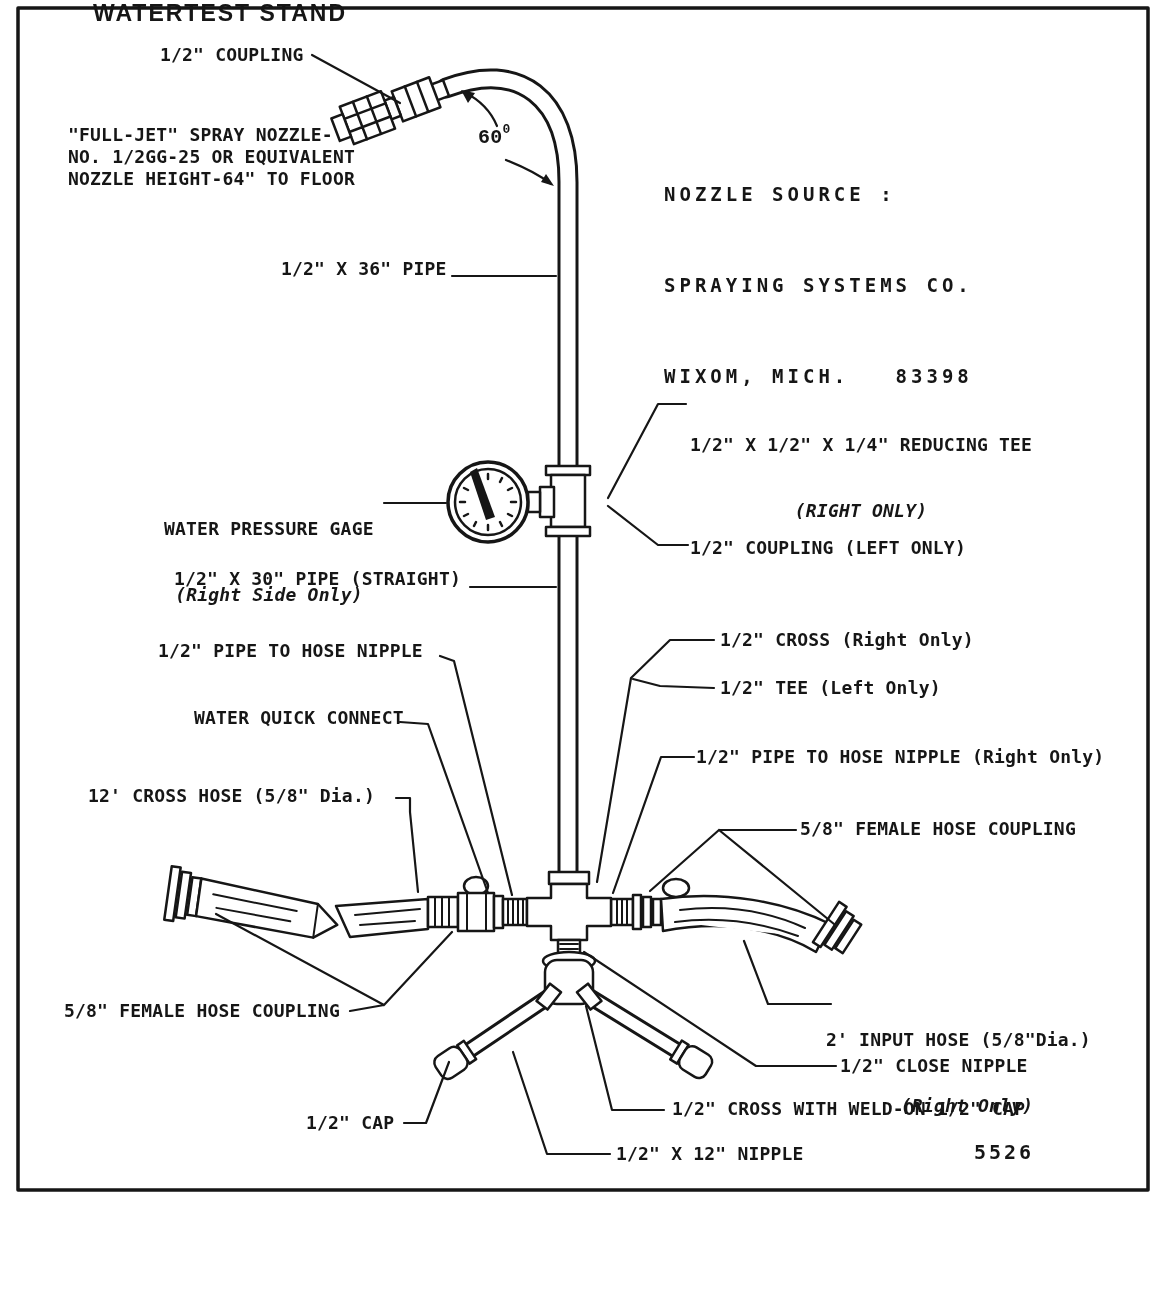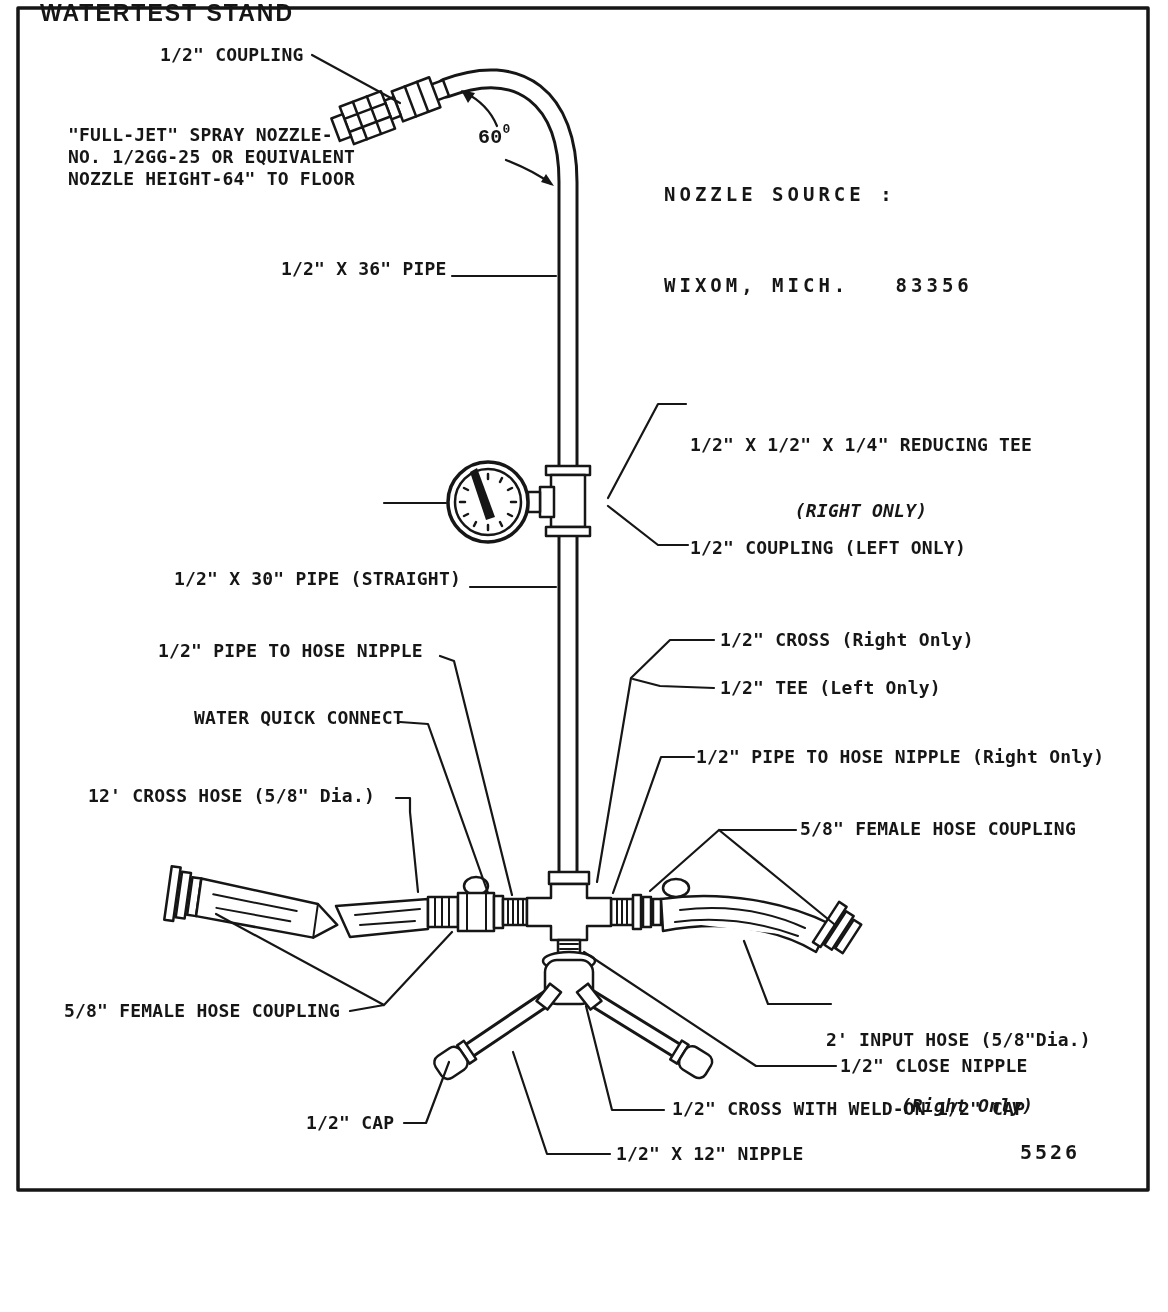--- a/index.html
+++ b/index.html
@@ -26,22 +26,22 @@
   #L_hqc{left:194px;top:707px;}
   #L_nipR{left:696px;top:746px;}
   #L_chose{left:88px;top:785px;}
   #L_femR{left:800px;top:818px;}
   #L_input{left:826px;top:985px;width:282px;}
   #L_femL{left:64px;top:1000px;}
   #L_closen{left:840px;top:1055px;}
   #L_weld{left:672px;top:1098px;}
   #L_cap{left:306px;top:1112px;}
   #L_nip12{left:616px;top:1143px;}
-  #L_num{left:974px;top:1140px;font-size:20px;letter-spacing:3px;margin-left:46px;}
-  #L_title{left:356px;top:1248px;width:400px;
+  #L_num{left:974px;top:1140px;font-size:20px;letter-spacing:3px;}
+  #L_title{left:356px;top:1248px;width:400px;text-align:center;
            font-family:"Liberation Sans",sans-serif;font-weight:700;font-size:23px;letter-spacing:2px;padding-left:40px;}
 </style>
 </head>
 <body>
 
 <div class="sheet">
 
   <svg class="art" width="1168" height="1312" viewBox="0 0 1168 1312" fill="none" stroke="#161616" stroke-width="2.5" stroke-linecap="round" stroke-linejoin="round">
 
     <rect x="18" y="8" width="1130" height="1182" stroke-width="3.5"></rect>
@@ -177,30 +177,35 @@
   <div class="lbl" id="L_coupling">1/2" COUPLING</div>
 
   <div class="lbl" id="L_spray">"FULL-JET" SPRAY NOZZLE-
 NO. 1/2GG-25 OR EQUIVALENT
 NOZZLE HEIGHT-64" TO FLOOR</div>
 
   <div class="lbl" id="L_60"><span>60</span><sup>0</sup></div>
 
   <div class="lbl" id="L_source">
     <span class="cline">NOZZLE SOURCE :</span>
-    <span class="cline">WIXOM, MICH.   83356</span>
+    <span class="cline">SPRAYING SYSTEMS CO.</span>
+    <span class="cline">WIXOM, MICH.   83398</span>
   </div>
 
   <div class="lbl" id="L_pipe36">1/2" X 36" PIPE</div>
 
   <div class="lbl" id="L_redtee">
     <span class="cline">1/2" X 1/2" X 1/4" REDUCING TEE</span>
     <span class="cline ctr">(RIGHT ONLY)</span>
   </div>
 
+  <div class="lbl" id="L_gage">
+    <span class="cline">WATER PRESSURE GAGE</span>
+    <span class="cline ctr">(Right Side Only)</span>
+  </div>
 
   <div class="lbl" id="L_coupL">1/2" COUPLING (LEFT ONLY)</div>
   <div class="lbl" id="L_pipe30">1/2" X 30" PIPE (STRAIGHT)</div>
   <div class="lbl" id="L_crossR">1/2" CROSS (Right Only)</div>
   <div class="lbl" id="L_teeL">1/2" TEE (Left Only)</div>
   <div class="lbl" id="L_nipL">1/2" PIPE TO HOSE NIPPLE</div>
   <div class="lbl" id="L_hqc">WATER QUICK CONNECT</div>
   <div class="lbl" id="L_nipR">1/2" PIPE TO HOSE NIPPLE (Right Only)</div>
   <div class="lbl" id="L_chose">12' CROSS HOSE (5/8" Dia.)</div>
   <div class="lbl" id="L_femR">5/8" FEMALE HOSE COUPLING</div>

